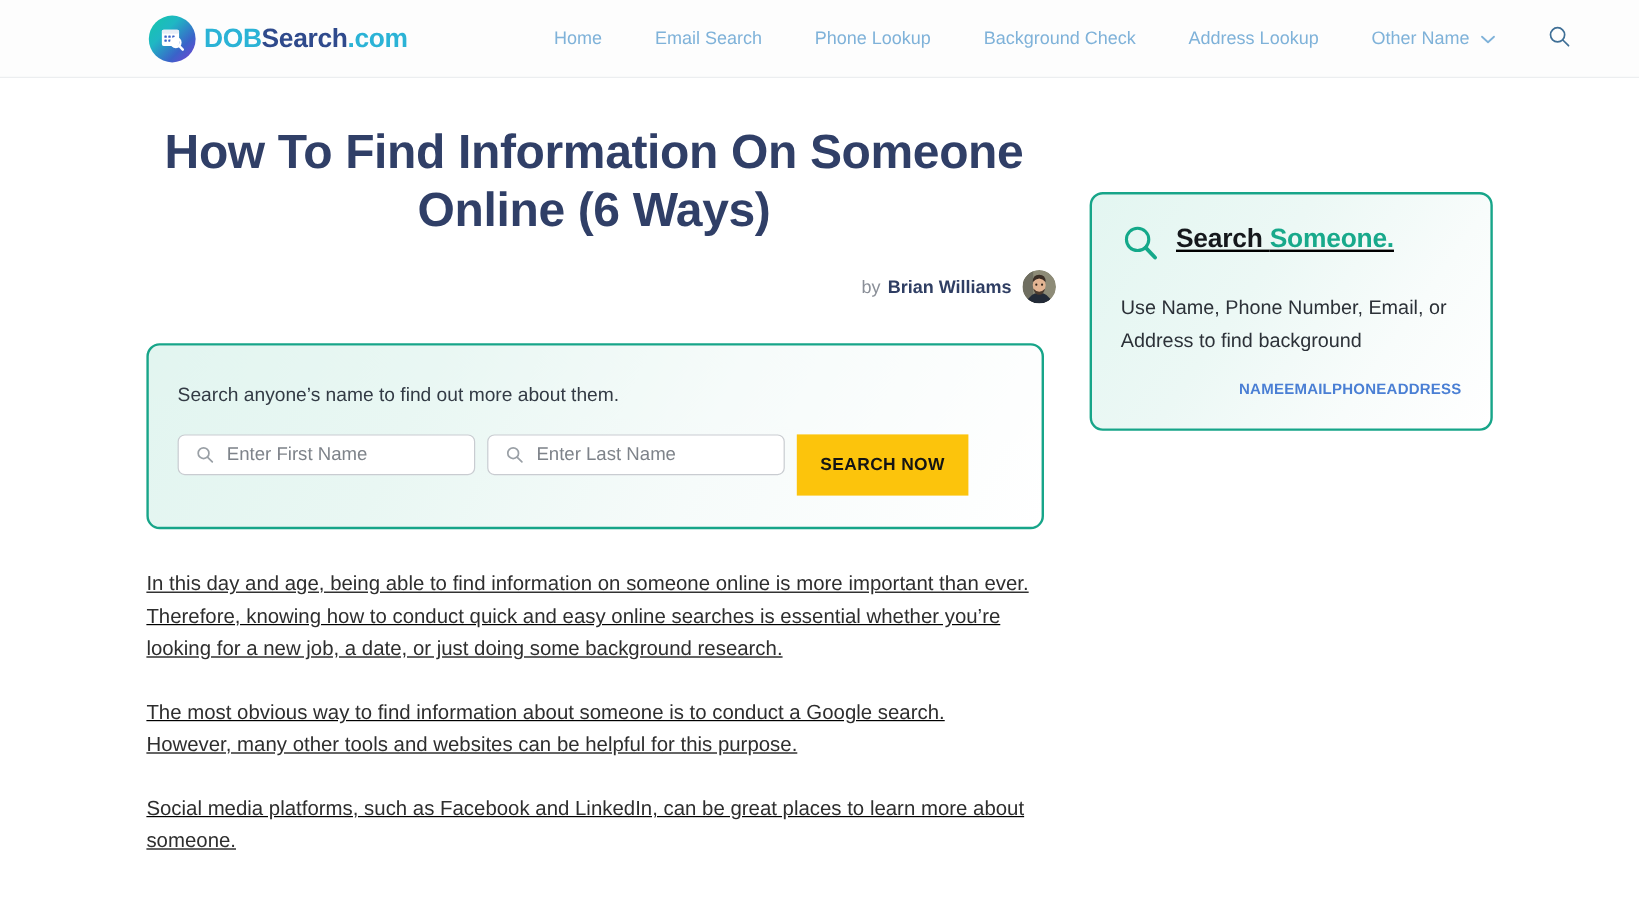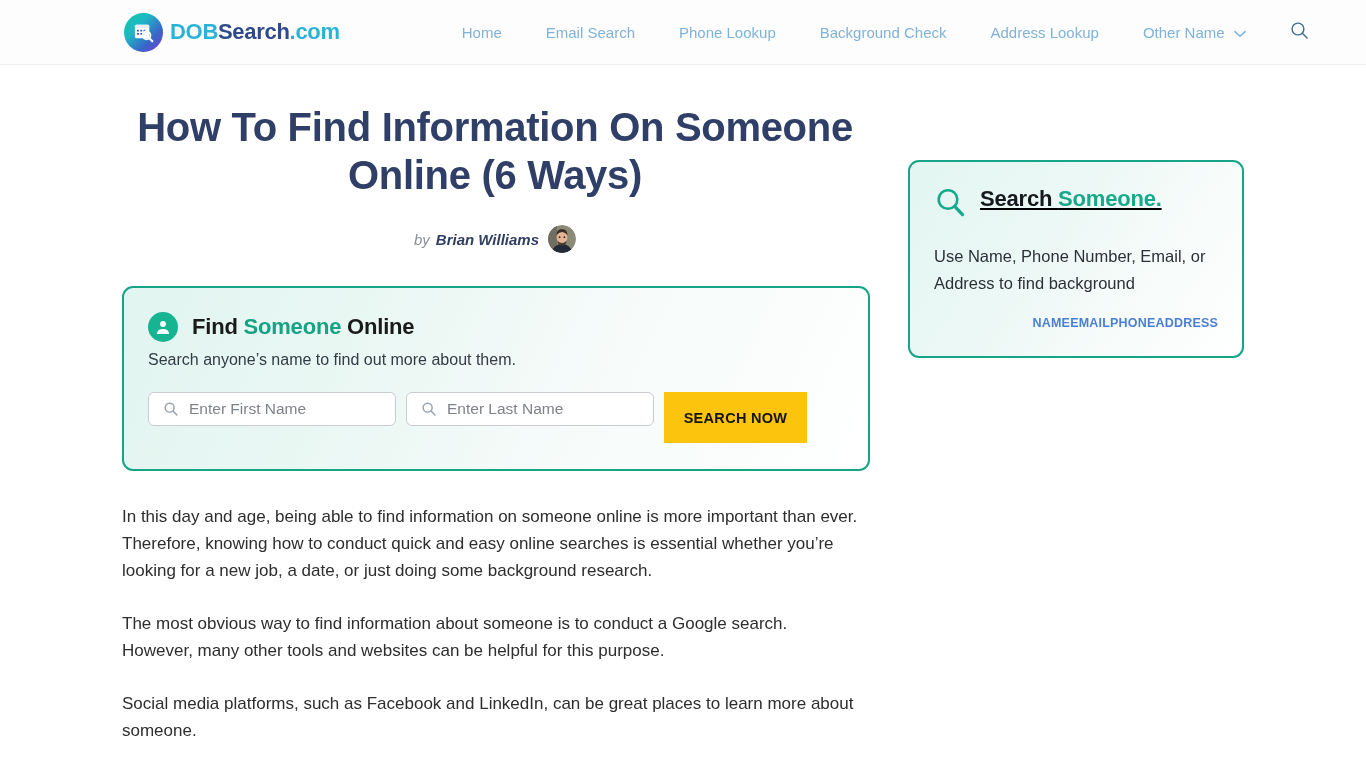--- a/index.html
+++ b/index.html
@@ -93,27 +93,26 @@
     color: #303f67;
     text-align: center;
     letter-spacing: -0.3px;
     padding-top: 38px;
     width: 770px;
     margin-left: 110px;
   }
   .byline {
     display: flex;
     align-items: center;
-    justify-content: center;
+    justify-content: flex-end;
     gap: 6px;
     margin-top: 26px;
     font-size: 15px;
     width: 770px;
     margin-left: 110px;
-    font-style: italic;
   }
   .byline .by-word { color: #8a8f98; }
   .byline .by-name { color: #2f3e63; font-weight: 600; }
   .avatar {
     width: 28px; height: 28px;
     border-radius: 50%;
     overflow: hidden;
     margin-left: 3px;
     flex: none;
     display: block;
@@ -194,21 +193,21 @@
     border-radius: 0;
     color: #141414;
     font-family: "Liberation Sans", sans-serif;
     font-size: 14.5px;
     font-weight: 700;
     letter-spacing: 0.3px;
     cursor: pointer;
   }
 
   
-  .article-body { margin: 32px 0 0 122px; width: 740px; }
+  .article-body { margin: 32px 0 0 122px; width: 740px; text-decoration: underline; }
   .article-body p {
     margin: 0 0 26px 0;
     font-size: 17px;
     line-height: 27px;
     color: #2e2e2e;
   }
 
   
   .side-card {
     width: 336px;
@@ -326,29 +325,20 @@
             <path d="M8.6 10 q5.4 -6 10.8 0 q0 -6 -5.4 -6 q-5.4 0 -5.4 6z" fill="#3a2d25"></path>
             <path d="M9.2 15.6 q4.8 5 9.6 0 q-1 5 -4.8 5 q-3.8 0 -4.8 -5z" fill="#4b3a2e"></path>
             <circle cx="11.6" cy="12.2" r="0.9" fill="#2c2218"></circle>
             <circle cx="16.4" cy="12.2" r="0.9" fill="#2c2218"></circle>
           </g>
         </svg>
       </span>
     </div>
 
     <section class="find-card">
-      <div class="find-head">
-        <span class="person-badge">
-          <svg width="20" height="20" viewBox="0 0 24 24" aria-hidden="true">
-            <circle cx="12" cy="8.4" r="3.5" fill="#ffffff"></circle>
-            <path d="M4.8 20.5 q0 -6 7.2 -6 q7.2 0 7.2 6 z" fill="#ffffff"></path>
-          </svg>
-        </span>
-        <span class="find-title"><span>Find </span><span class="accent">Someone</span><span> Online</span></span>
-      </div>
 
       <div class="find-sub">Search anyone’s name to find out more about them.</div>
 
       <form class="find-form">
         <label class="field">
           <span class="f-icon">
             <svg width="16" height="16" viewBox="0 0 20 20" aria-hidden="true">
               <circle cx="8.3" cy="8.3" r="5.6" fill="none" stroke="#9aa0a6" stroke-width="1.8"></circle>
               <line x1="12.6" y1="12.6" x2="17.4" y2="17.4" stroke="#9aa0a6" stroke-width="1.8" stroke-linecap="round"></line>
             </svg>

